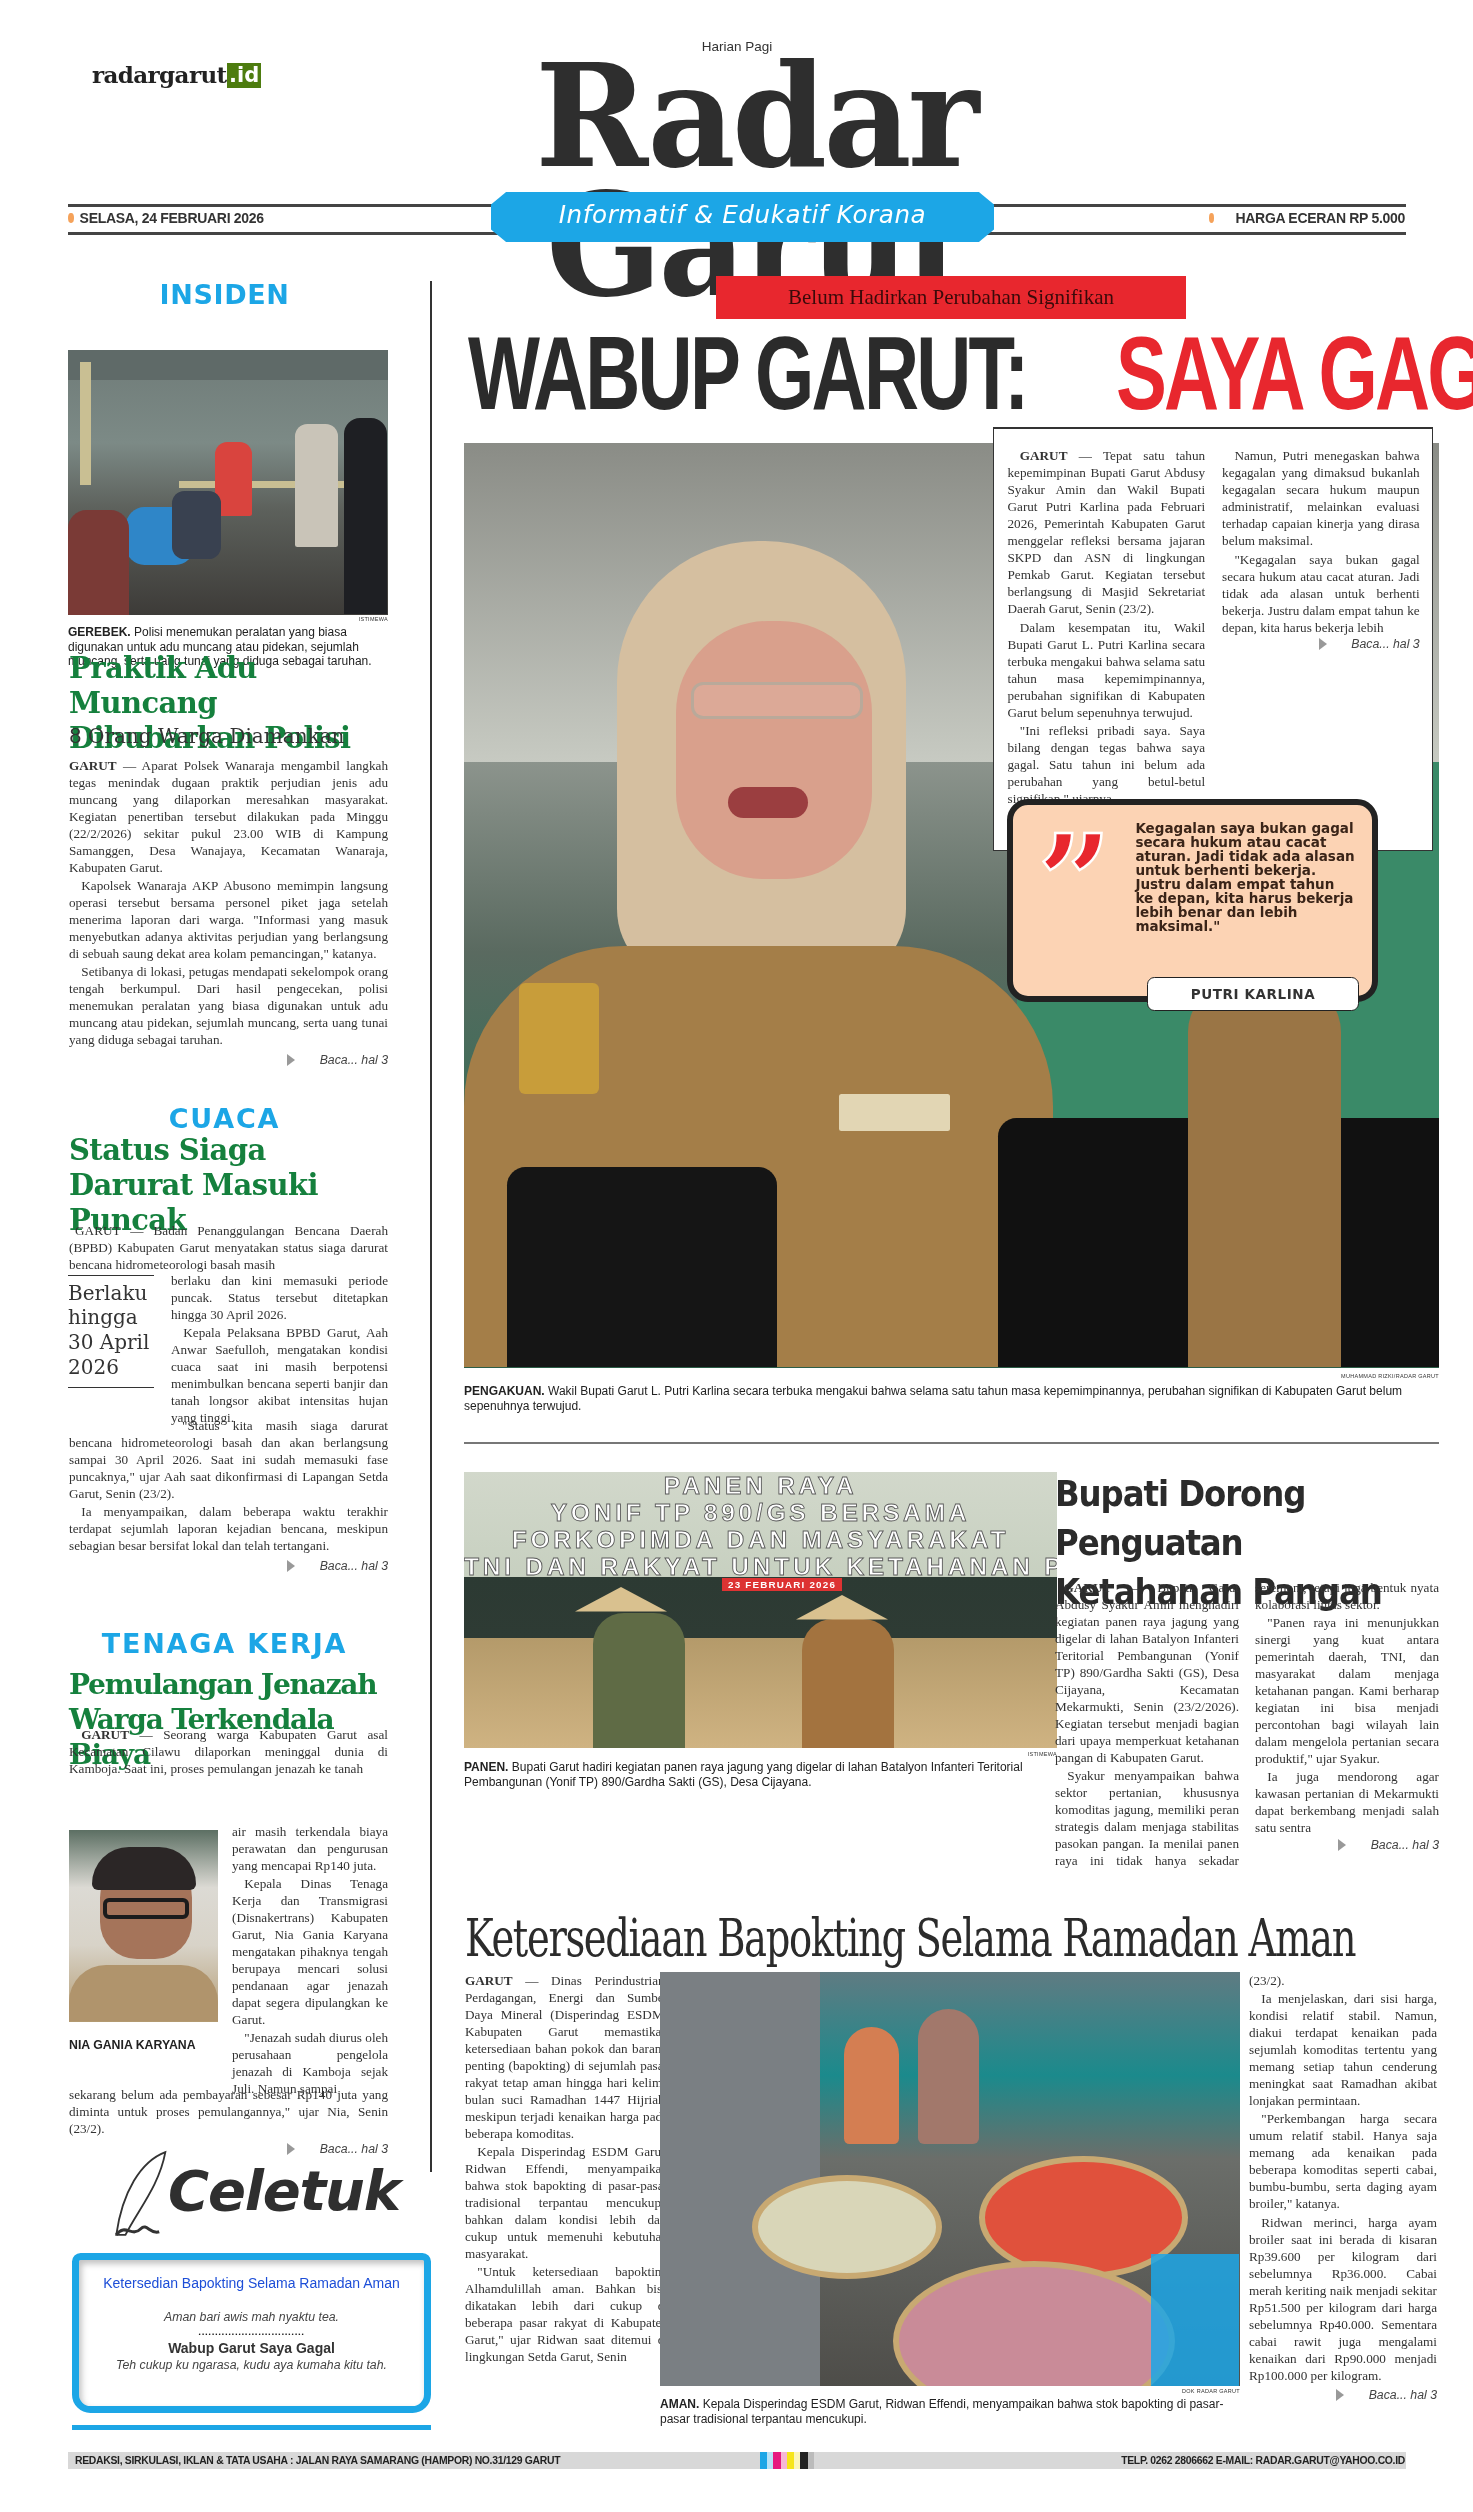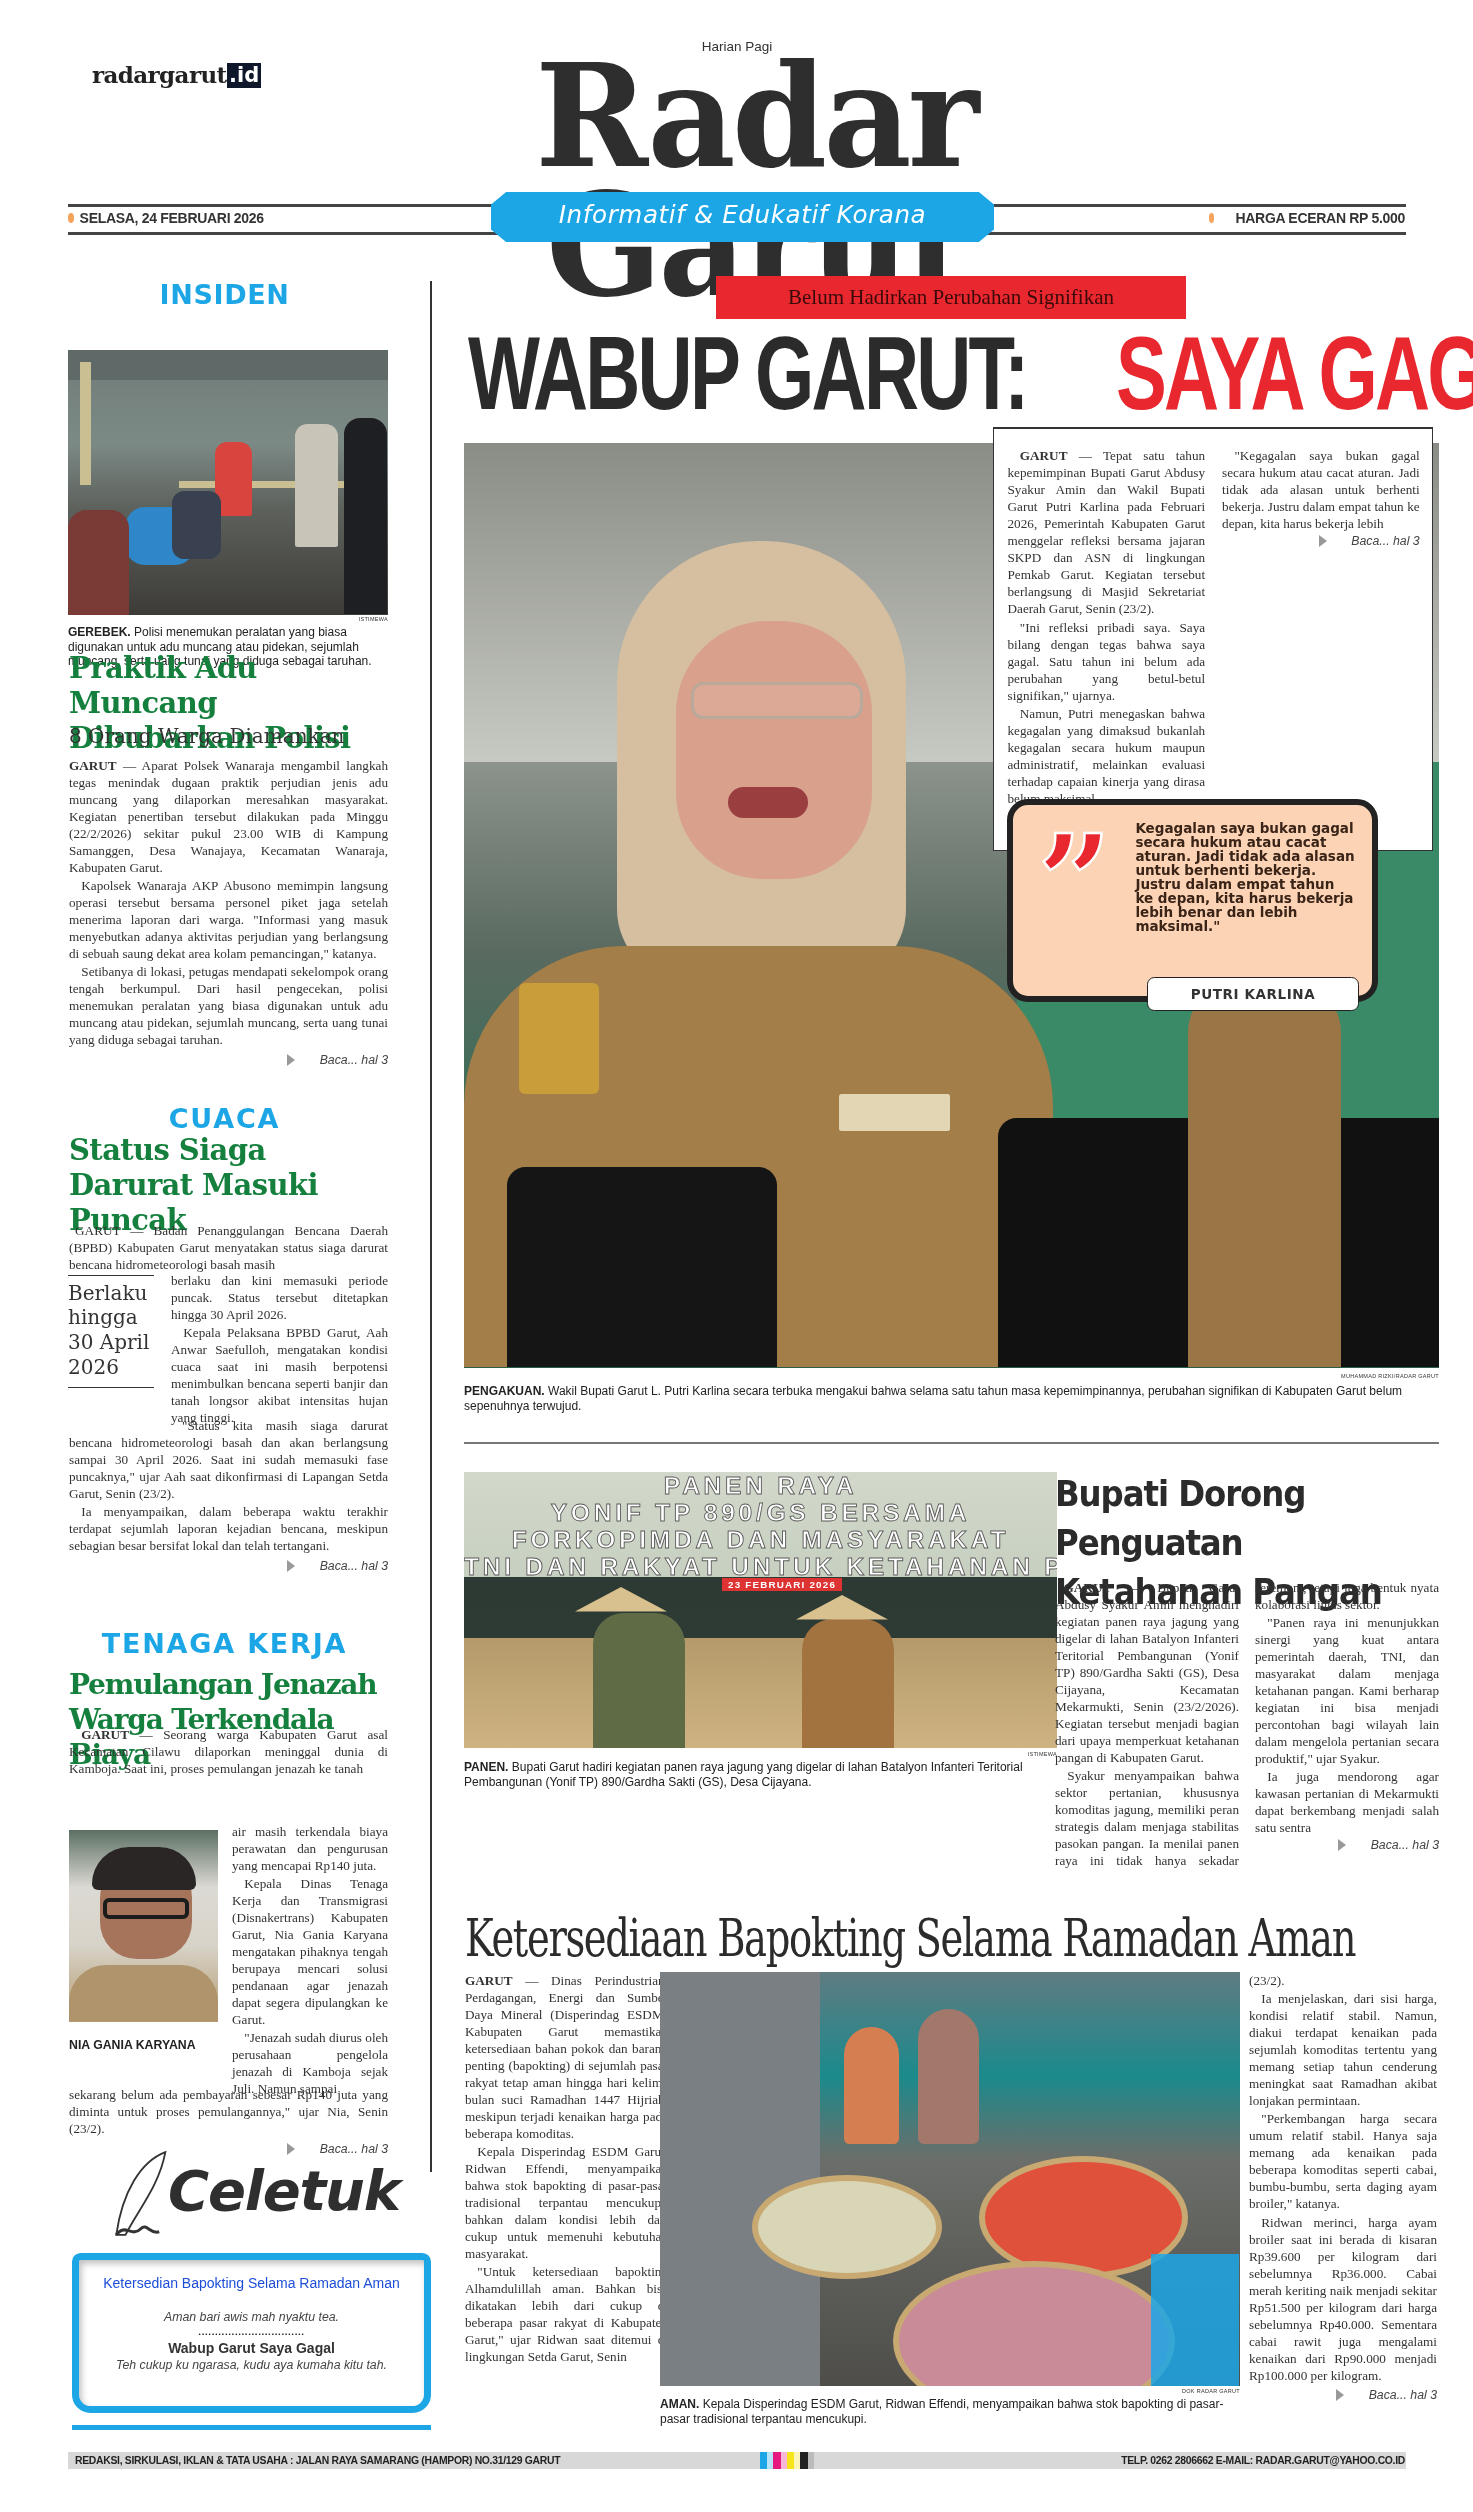--- a/index.html
+++ b/index.html
@@ -20,21 +20,21 @@
 .col2{column-count:2;column-gap:17px}
 .col2 p.body{break-inside:auto}
 </style>
 </head>
 <body>
 
 <div class="abs sans" data-name="edition-label" style="left:700px;top:39px;width:74px;text-align:center;font-size:13.5px;color:#333">Harian Pagi</div>
 
 <div class="abs" data-name="site-logo" style="left:92px;top:61px;display:flex;align-items:flex-end">
   <span data-name="site-logo-text" style="font-family:'DejaVu Serif',serif;font-weight:bold;font-size:23px;color:#222;letter-spacing:-0.6px">radargarut</span>
-  <span data-name="site-logo-tld" style="font-family:'DejaVu Sans',sans-serif;font-weight:bold;font-size:21px;color:#fff;background:#0f172a;padding:0 1.8px;margin-left:0.6px;line-height:24.6px">.id</span>
+  <span data-name="site-logo-tld" style="font-family:'DejaVu Sans',sans-serif;font-weight:bold;font-size:21px;color:#fff;background:#4d7c0f;padding:0 1.8px;margin-left:0.6px;line-height:24.6px">.id</span>
 </div>
 
 <div class="abs" data-name="newspaper-title" style="left:332px;top:58px;width:847px;text-align:center;font-family:'DejaVu Serif',serif;font-weight:bold;font-size:136px;line-height:123px;color:#2e2e2e;letter-spacing:-3.7px;transform:scaleY(1.05)">Radar Garut</div>
 
 <div class="abs" data-name="masthead-rule-top" style="left:68px;top:204px;width:1338px;height:3.1px;background:#444"></div>
 <div class="abs" data-name="masthead-rule-bottom" style="left:68px;top:232px;width:1338px;height:3.1px;background:#444"></div>
 
 <div class="abs sans" data-name="issue-date" style="left:68px;top:210px;display:flex;align-items:center;gap:6.1px">
   <span data-name="bullet-icon" style="width:5.5px;height:9.8px;border-radius:50%;background:#f5a25a;display:inline-block"></span>
   <span style="font-size:14px;font-weight:bold;color:#333;letter-spacing:-0.3px">SELASA, 24 FEBRUARI 2026</span>
@@ -174,20 +174,21 @@
 
   <div class="abs" style="left:43px;top:724px;width:270px;height:200px;background:#151515;border-radius:18.4px 18.4px 0 0"></div>
   <div class="abs" style="left:534px;top:675px;width:441px;height:249px;background:#111;border-radius:18.4px 0 0 0"></div>
 
   <div class="abs" style="left:724px;top:540px;width:153px;height:384px;background:#9a7545;border-radius:49px 49px 0 0"></div>
 </div>
 
 <div class="abs" data-name="main-story-textbox" style="left:993px;top:427px;width:440px;height:424px;background:#fff;border:1.2px solid #333;border-top:2.5px solid #333;padding:18.4px 12.3px 0 13.5px">
   <div class="col2" data-name="main-story-body" style="height:387px;column-fill:auto">
     <p class="body" style="text-indent:12.3px"><span class="lead">GARUT</span><span> — Tepat satu tahun kepemimpinan Bupati Garut Abdusy Syakur Amin dan Wakil Bupati Garut Putri Karlina pada Februari 2026, Pemerintah Kabupaten Garut menggelar refleksi bersama jajaran SKPD dan ASN di lingkungan Pemkab Garut. Kegiatan tersebut berlangsung di Masjid Sekretariat Daerah Garut, Senin (23/2).</span></p>
+    <p class="body"><span>Dalam kesempatan itu, Wakil Bupati Garut L. Putri Karlina secara terbuka mengakui bahwa selama satu tahun masa kepemimpinannya, perubahan signifikan di Kabupaten Garut belum sepenuhnya terwujud.</span></p>
     <p class="body"><span>"Ini refleksi pribadi saya. Saya bilang dengan tegas bahwa saya gagal. Satu tahun ini belum ada perubahan yang betul-betul signifikan," ujarnya.</span></p>
     <p class="body"><span>Namun, Putri menegaskan bahwa kegagalan yang dimaksud bukanlah kegagalan secara hukum maupun administratif, melainkan evaluasi terhadap capaian kinerja yang dirasa belum maksimal.</span></p>
     <p class="body"><span>"Kegagalan saya bukan gagal secara hukum atau cacat aturan. Jadi tidak ada alasan untuk berhenti bekerja. Justru dalam empat tahun ke depan, kita harus bekerja lebih</span></p>
     <div class="baca" data-name="read-more-link" style="margin-top:1.2px">
         <span class="tri" data-name="triangle-right-icon"></span>
         <span>Baca... hal 3</span>
       </div>
   </div>
 </div>
 

